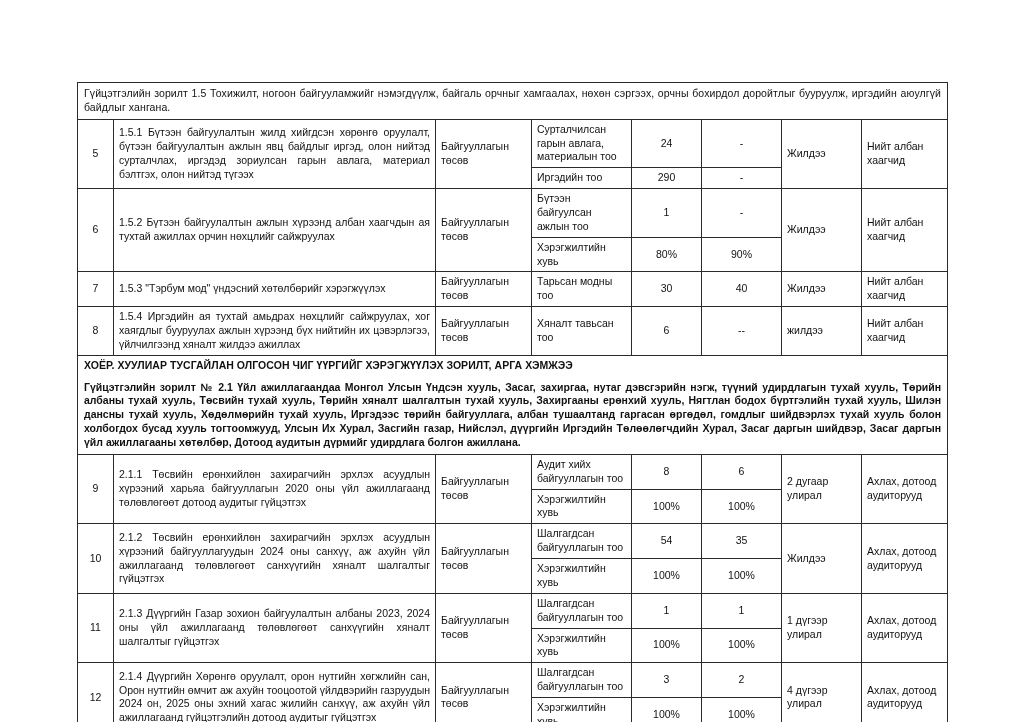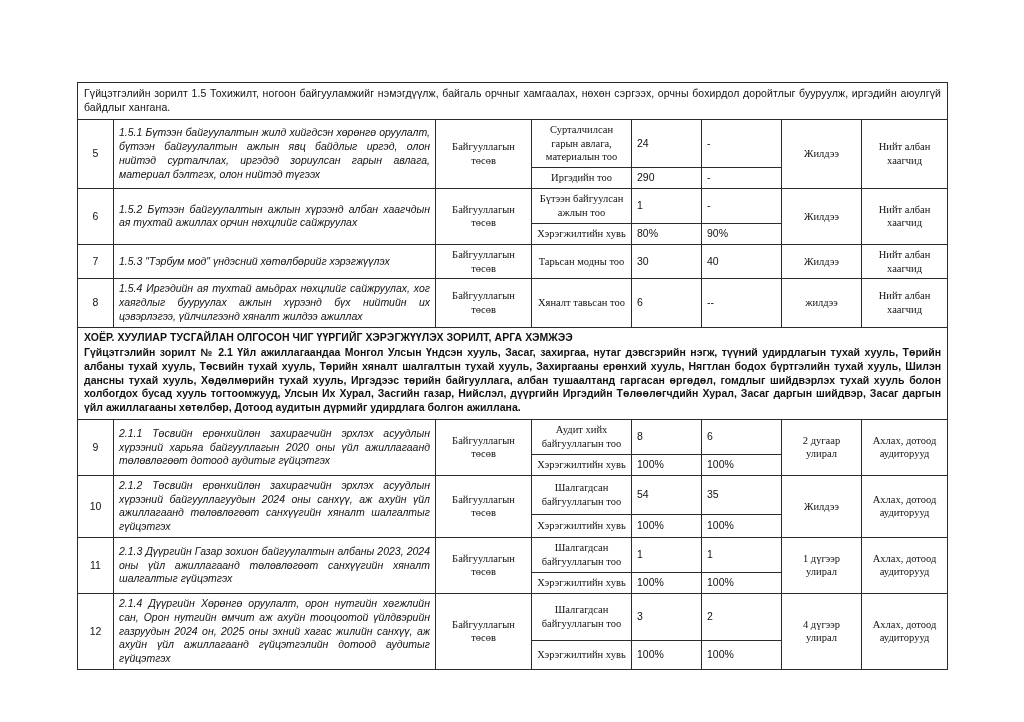--- a/index.html
+++ b/index.html
@@ -61,42 +61,40 @@
     border-right: 1px solid #2b2b2b;
   }
   .section-head .sh-title {
     display: block;
     letter-spacing: 0.05px;
   }
   .section-head .sh-body {
     display: block;
     text-align: justify;
     text-align-last: left;
-    margin-top: 1px;
+    margin-top: 8px;
   }
   .num {
     text-align: center;
     font-size: 11px;
   }
   .desc {
     text-align: justify;
     text-align-last: left;
     font-size: 10.4px;
     line-height: 1.34;
     vertical-align: middle;
-    font-style: italic;
   }
   .val {
+    text-align: center;
     font-size: 11px;
   }
   .src, .ind, .time, .resp {
-    text-align: center;
     font-size: 10.4px;
     line-height: 1.3;
-    font-family: Liberation Serif, serif;
   }
 </style>
 </head>
 <body>
 
 <div class="page">
   <table class="doc-table">
     <colgroup>
       <col class="c-num">
         <col class="c-desc">

